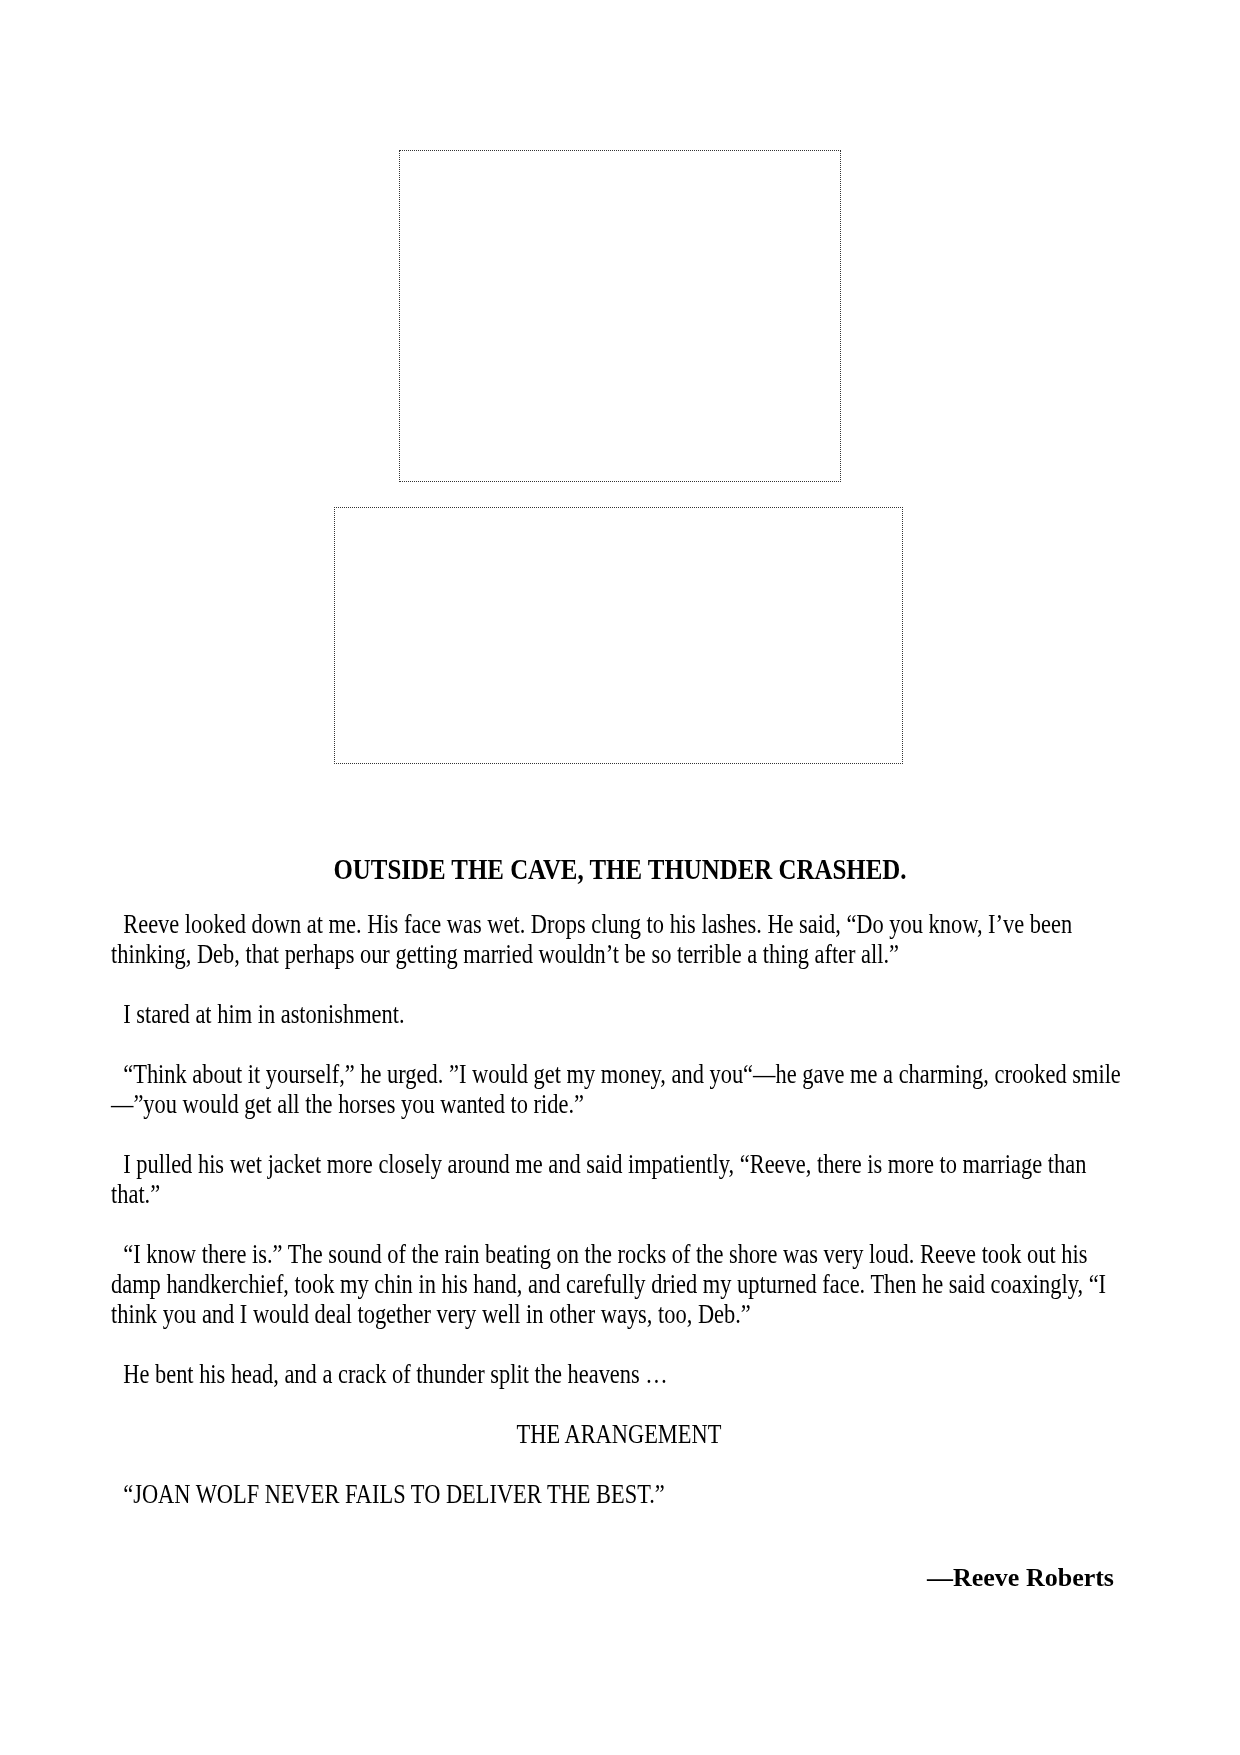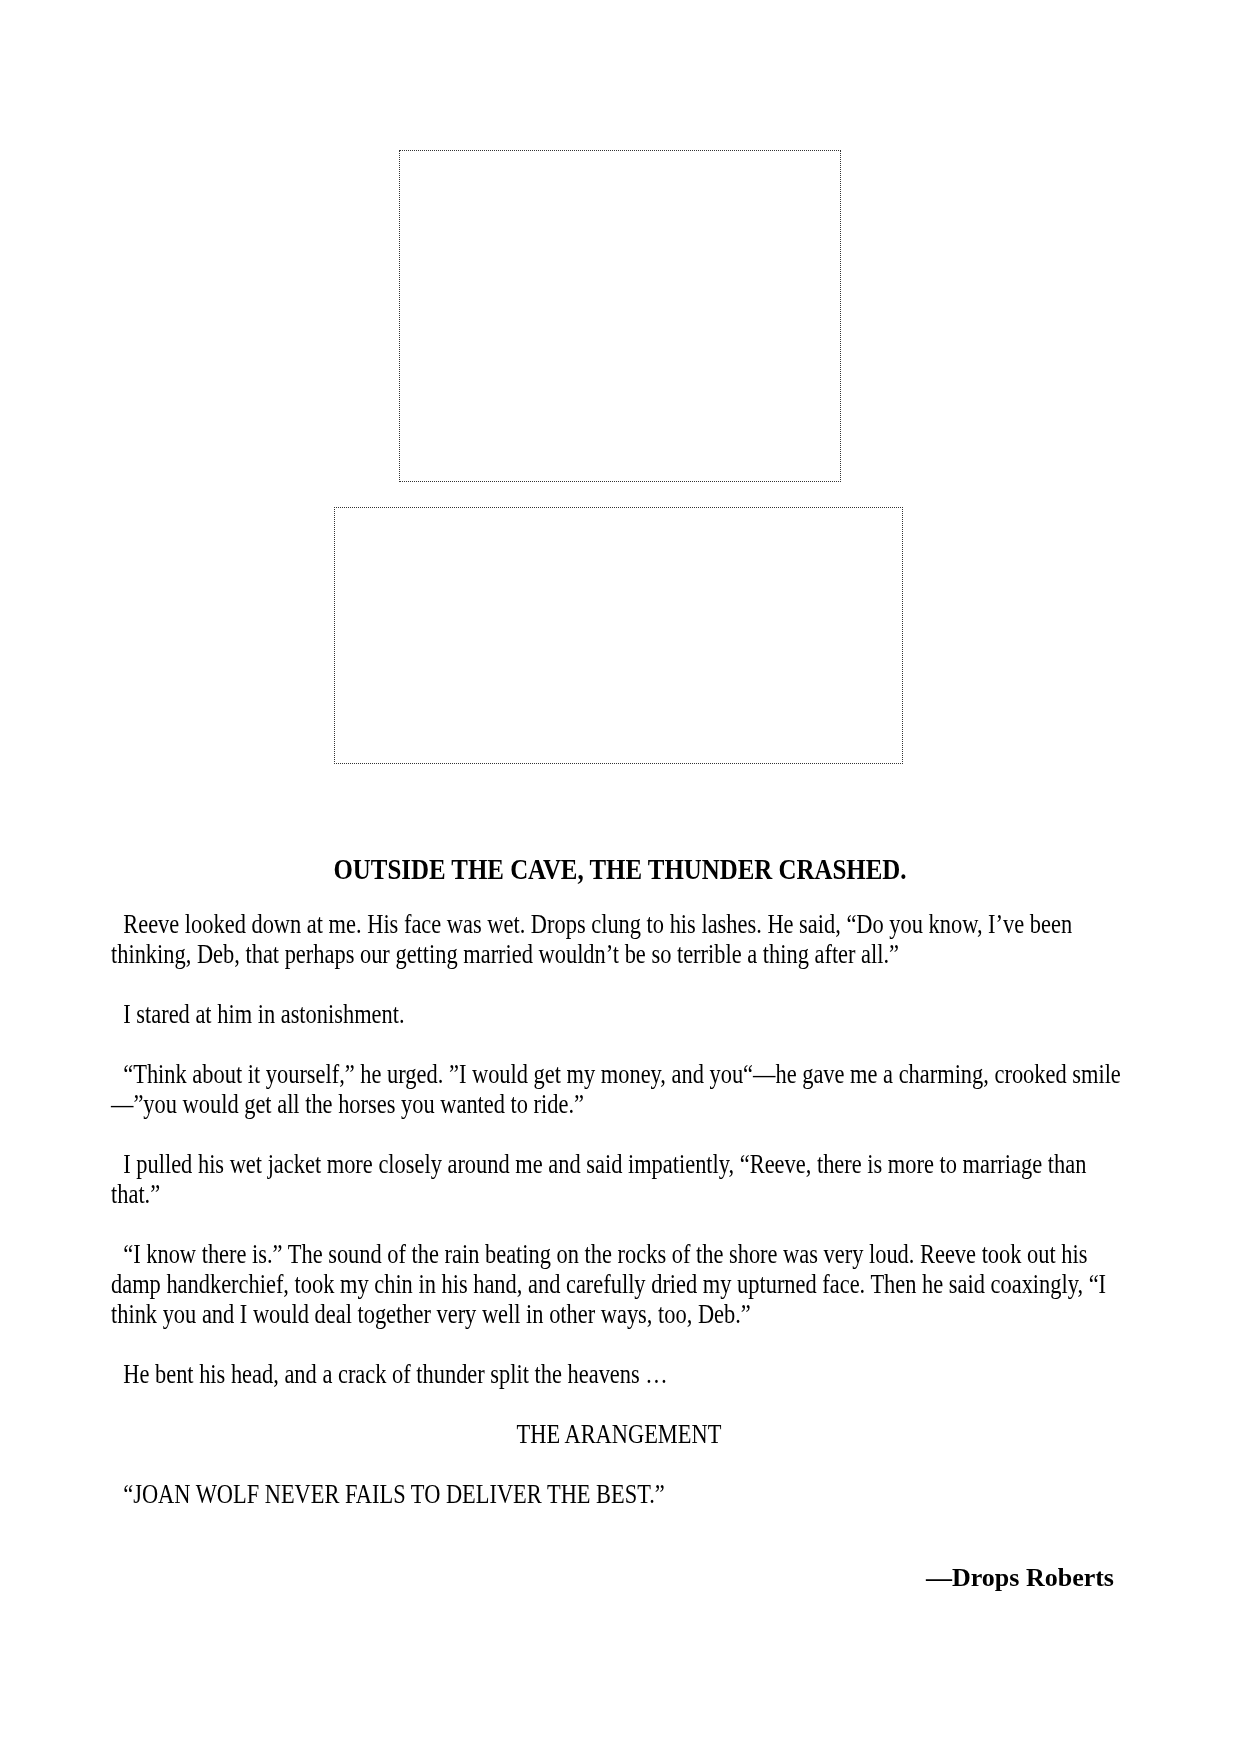--- a/index.html
+++ b/index.html
@@ -94,13 +94,13 @@
   <p> Reeve looked down at me. His face was wet. Drops clung to his lashes. He said, “Do you know, I’ve been thinking, Deb, that perhaps our getting married wouldn’t be so terrible a thing after all.”</p>
   <p> I stared at him in astonishment.</p>
   <p> “Think about it yourself,” he urged. ”I would get my money, and you“—he gave me a charming, crooked smile—”you would get all the horses you wanted to ride.”</p>
   <p> I pulled his wet jacket more closely around me and said impatiently, “Reeve, there is more to marriage than that.”</p>
   <p> “I know there is.” The sound of the rain beating on the rocks of the shore was very loud. Reeve took out his damp handkerchief, took my chin in his hand, and carefully dried my upturned face. Then he said coaxingly, “I think you and I would deal together very well in other ways, too, Deb.”</p>
   <p> He bent his head, and a crack of thunder split the heavens …</p>
   <p class="center spaced-before">THE ARANGEMENT</p>
   <p> “JOAN WOLF NEVER FAILS TO DELIVER THE BEST.”</p>
 </div>
 
-<div class="attribution">—Drops Roberts</div>
+<div class="attribution">—Reeve Roberts</div>
 
 </body></html>

